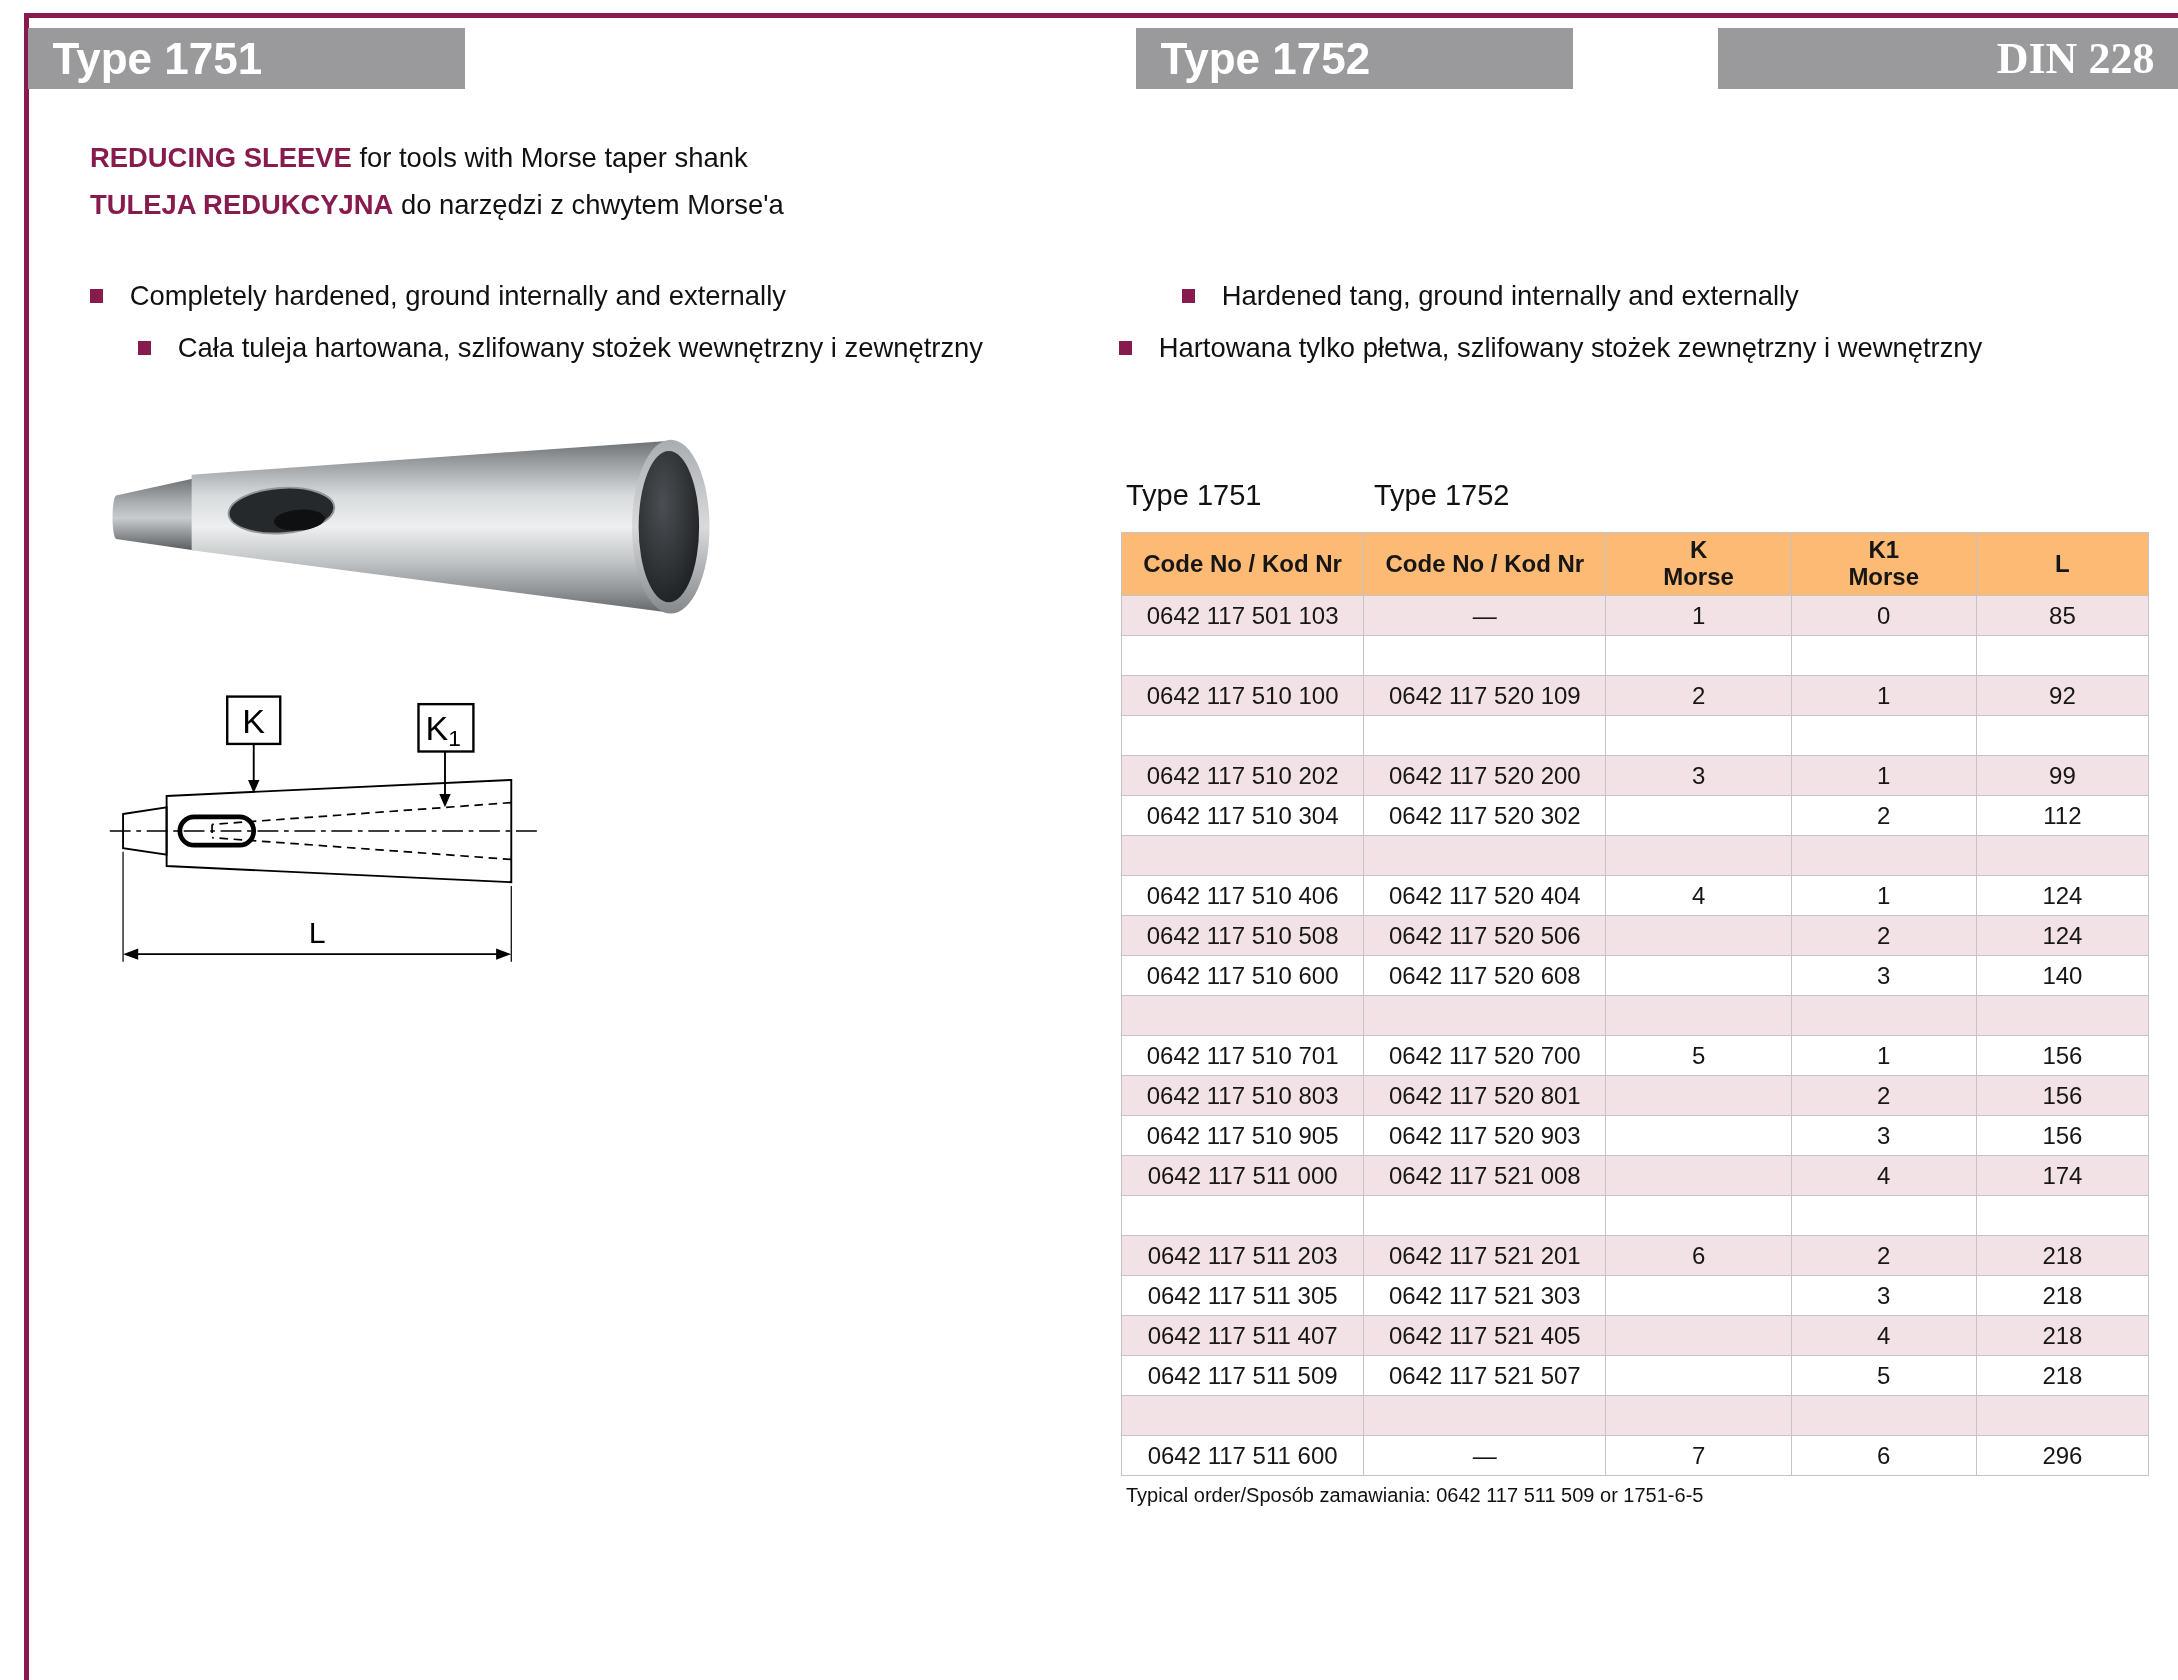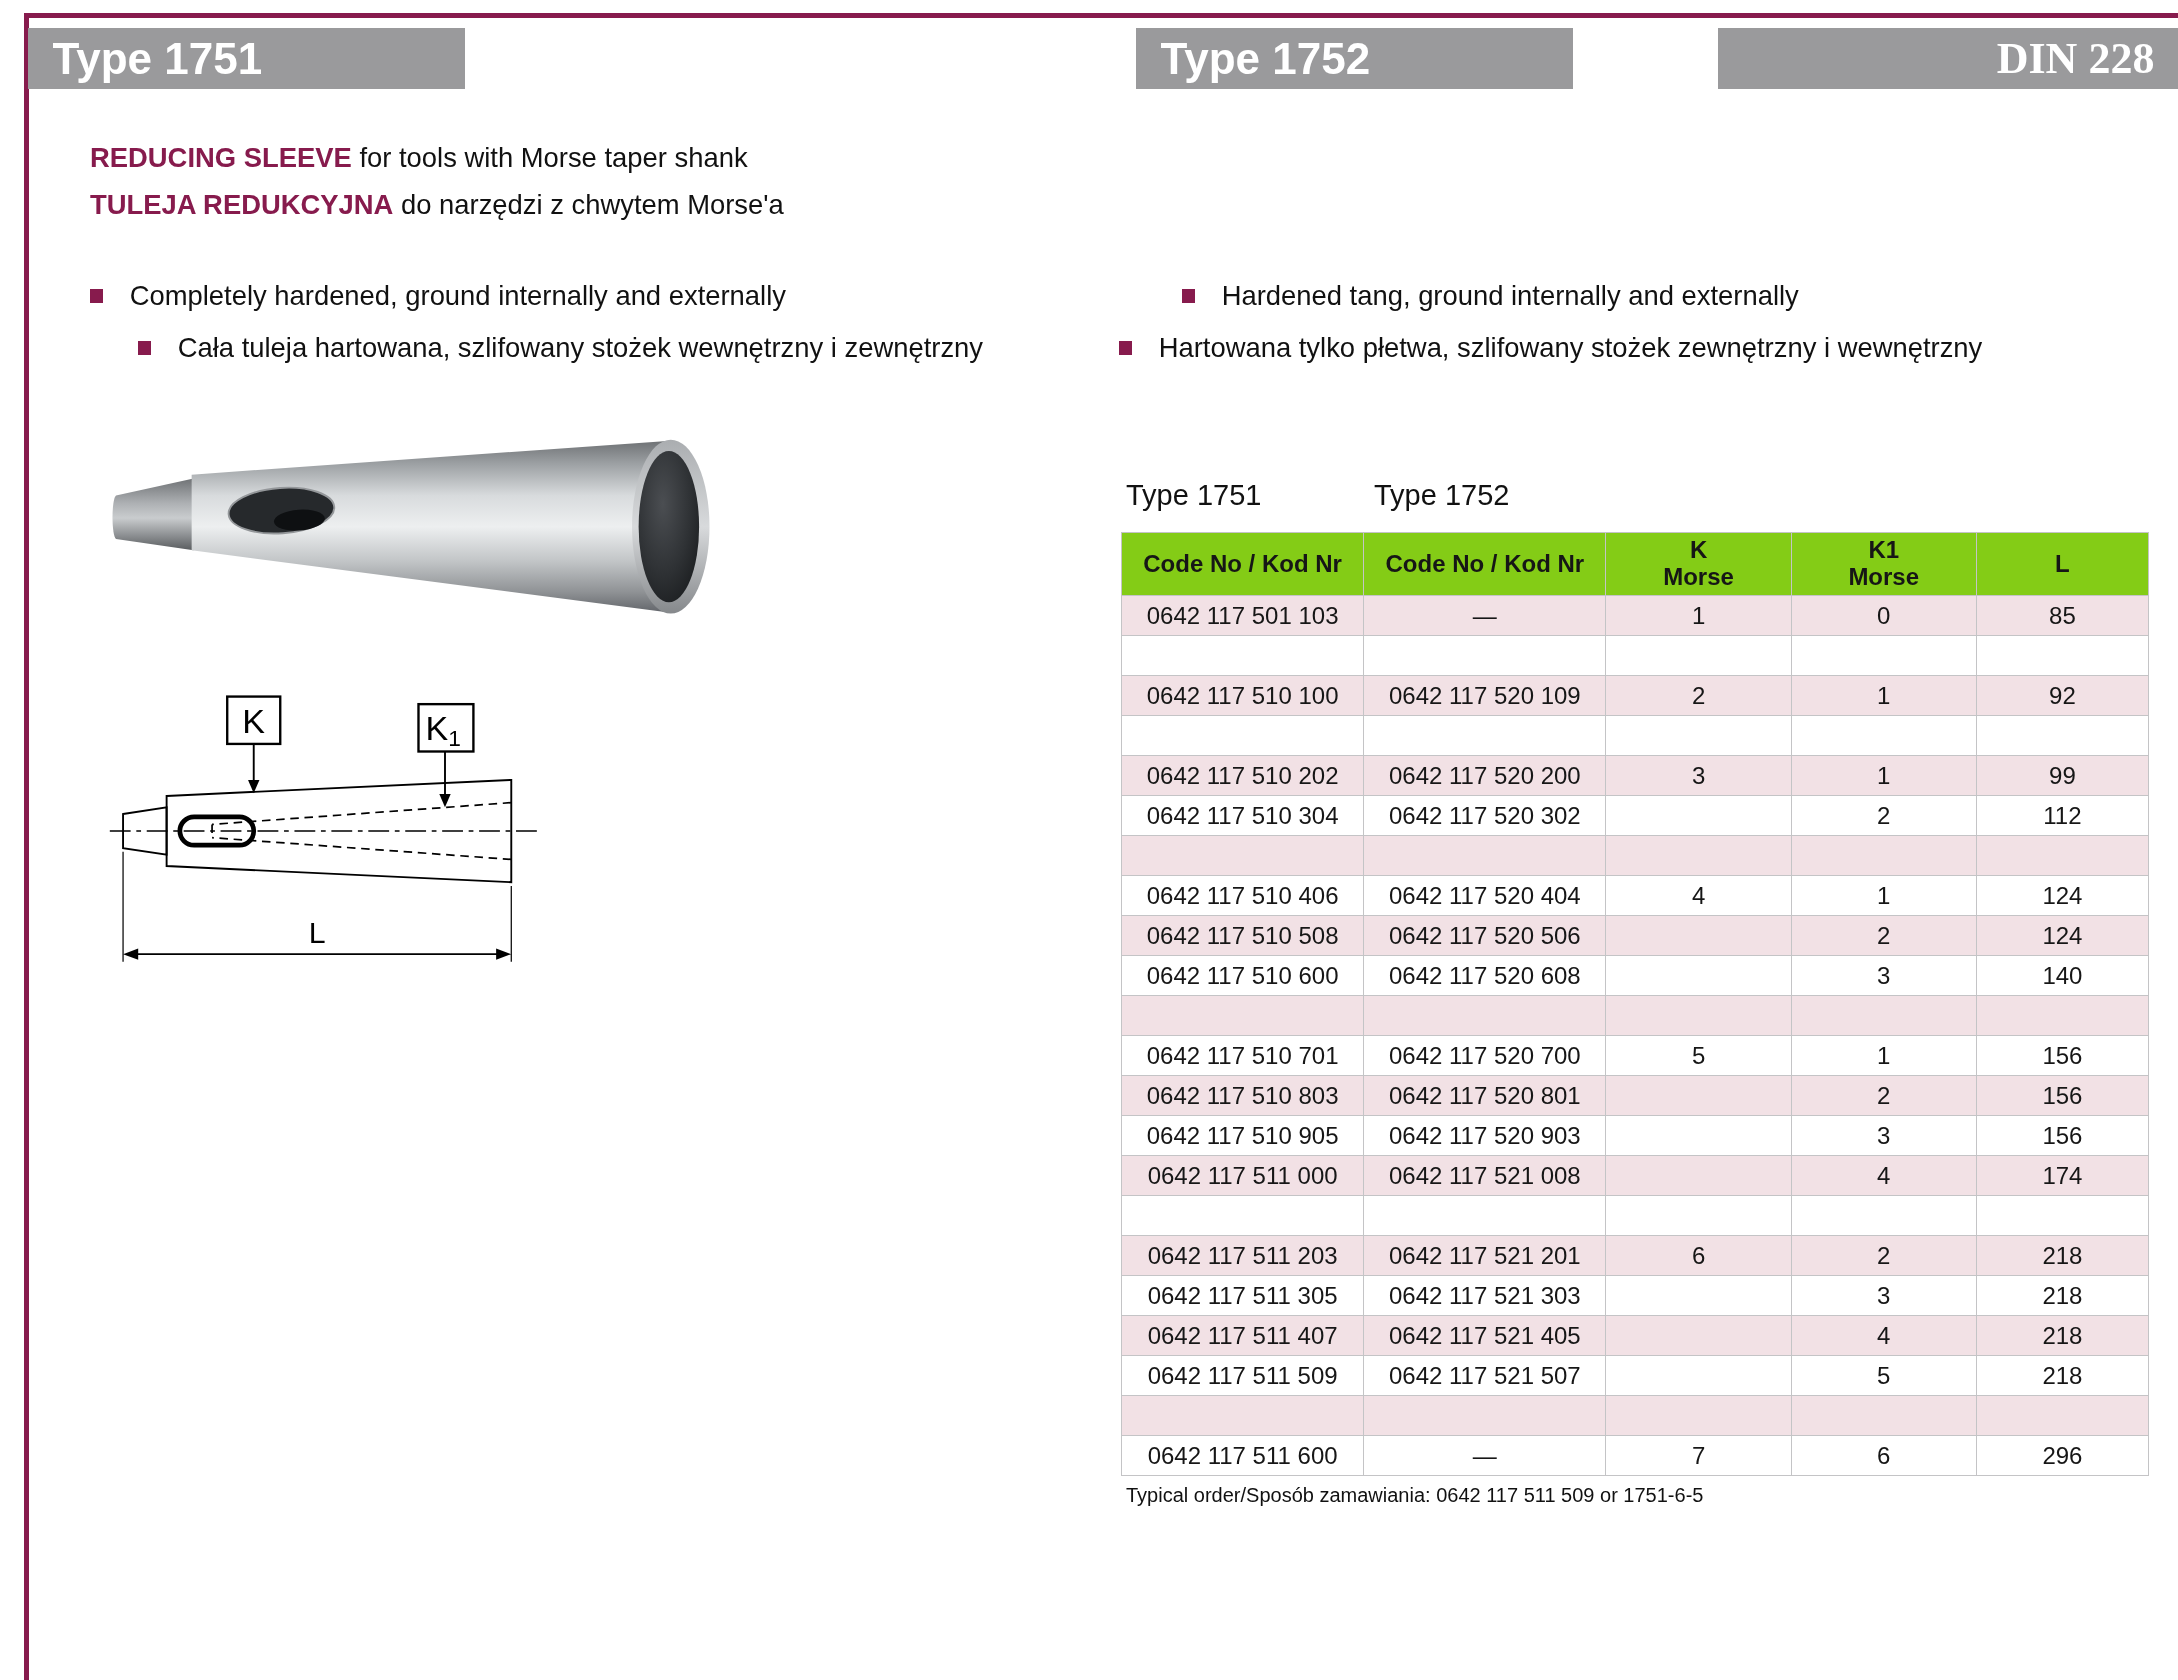--- a/index.html
+++ b/index.html
@@ -40,21 +40,21 @@
 
   table.spec {
     position:absolute; left:1121px; top:532px; width:1028px;
     border-collapse:collapse; table-layout:fixed; font-size:24px; color:#161616;
   }
   table.spec th, table.spec td {
     border:0.9px solid #c4c4c6; text-align:center; vertical-align:middle; padding:0 3.8px;
     overflow:hidden; white-space:nowrap;
   }
   table.spec th {
-    background:#84cc16; font-weight:bold; height:62px; white-space:pre-line; line-height:1.12;
+    background:#fdba74; font-weight:bold; height:62px; white-space:pre-line; line-height:1.12;
   }
   table.spec td { height:39px; background:#ffffff; }
   table.spec tr.pink td { background:#F2E1E5; }
 
   .footer-note { position:absolute; left:1126px; top:1484px; font-size:20px; white-space:nowrap; }
 </style>
 </head>
 <body>
 
 <div class="page">

